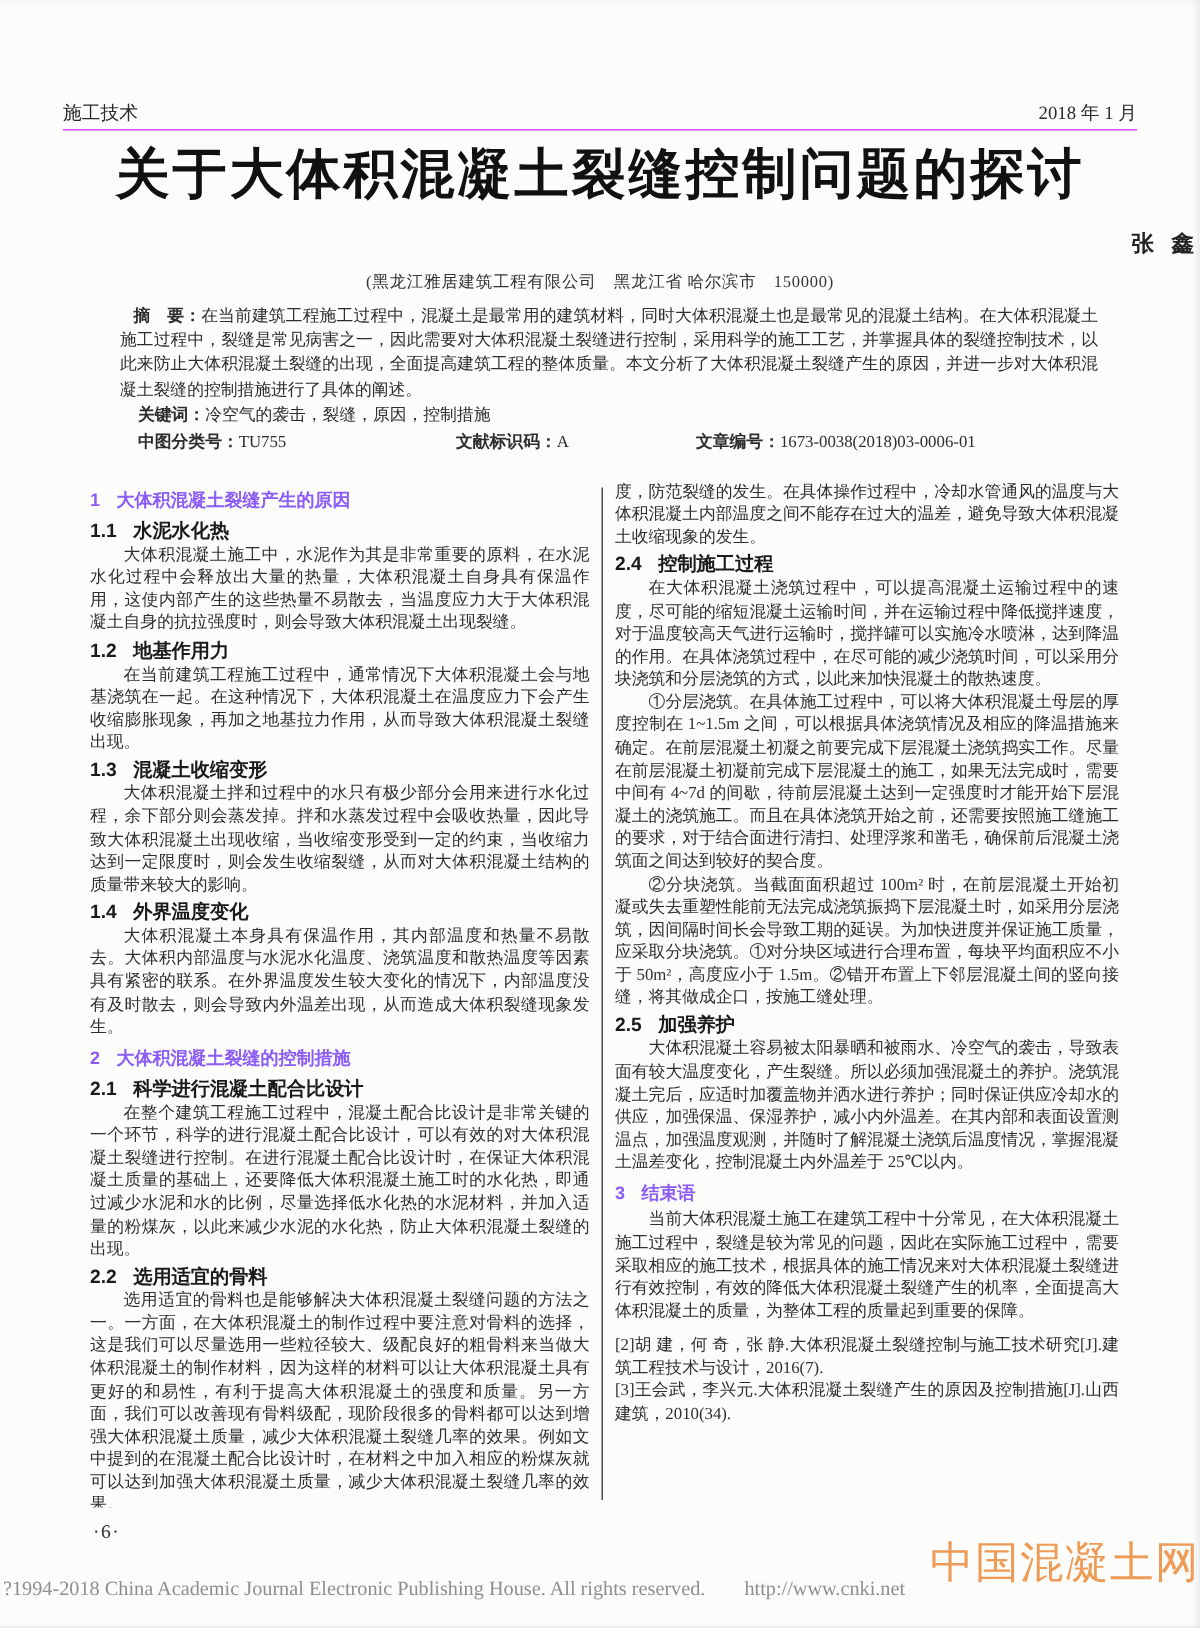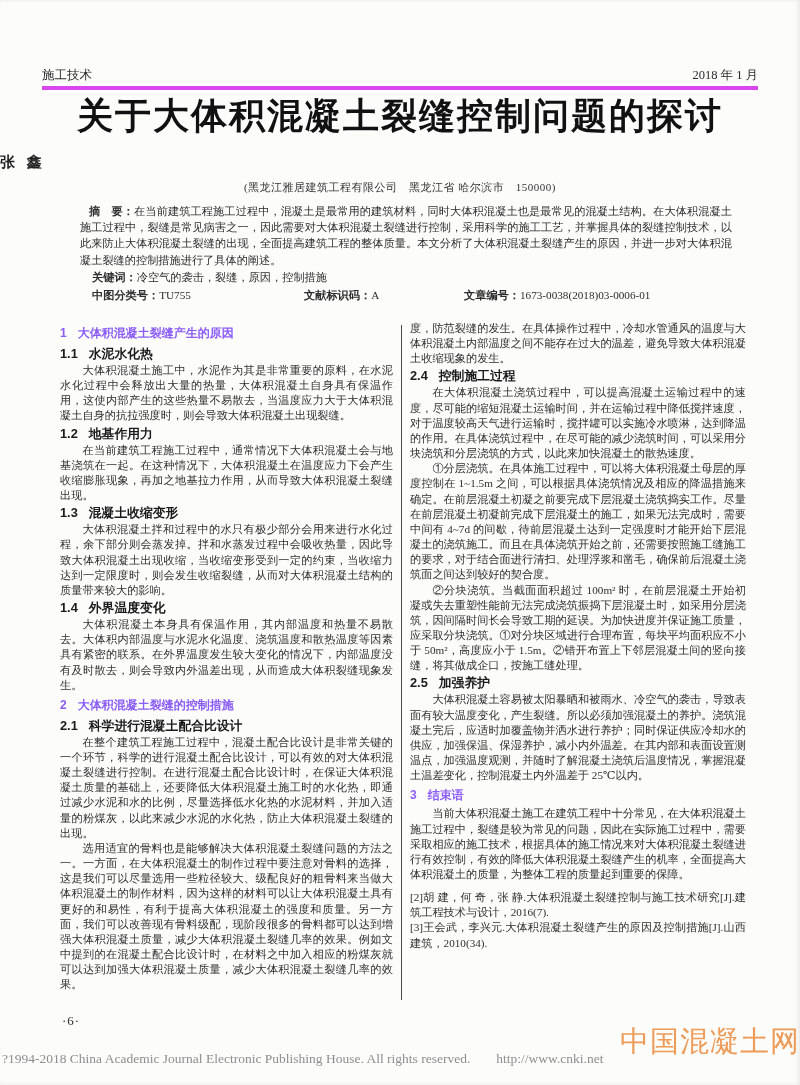--- a/index.html
+++ b/index.html
@@ -5,33 +5,33 @@
   html,body{margin:0;padding:0;}
   body{background:#d8d8d8;font-family:"Liberation Serif","DejaVu Serif",serif;}
   .page{
     position:relative;width:800px;height:1085px;margin:0 auto;
     background:#fcfcfb;color:#2b2b2b;overflow:hidden;
     box-shadow:inset -2px 0 4px rgba(0,0,0,0.08);
   }
   
   .jheader{
     position:absolute;top:62px;left:42px;right:42px;height:22px;
-    border-bottom:4px solid #d946ef;
+    border-bottom:1px solid #d946ef;
     display:flex;justify-content:space-between;align-items:flex-end;
     font-size:12.5px;color:#2a2a2a;padding-bottom:2px;
     font-family:"Liberation Serif","DejaVu Serif",serif;
   }
   
   .title{
     position:absolute;top:92px;left:0;right:0;text-align:center;
     font-size:36px;font-weight:900;letter-spacing:2px;color:#111;
     font-family:"Liberation Sans","DejaVu Sans",sans-serif;
   }
   .author{
-    position:absolute;top:153px;left:0;right:0;text-align:left;
+    position:absolute;top:153px;left:0;right:0;text-align:right;
     font-size:15px;font-weight:bold;letter-spacing:4px;color:#222;
   }
   .affil{
     position:absolute;top:180px;left:0;right:0;text-align:center;
     font-size:11px;color:#333;letter-spacing:0.5px;
   }
   
   .meta{
     position:absolute;top:203px;left:80px;right:68px;
     font-size:11.2px;line-height:16.2px;color:#2d2d2d;text-align:justify;
@@ -103,20 +103,21 @@
         <p class="ind">大体积混凝土施工中，水泥作为其是非常重要的原料，在水泥水化过程中会释放出大量的热量，大体积混凝土自身具有保温作用，这使内部产生的这些热量不易散去，当温度应力大于大体积混凝土自身的抗拉强度时，则会导致大体积混凝土出现裂缝。</p>
         <div class="sec2"><span class="num">1.2</span><span>地基作用力</span></div>
         <p class="ind">在当前建筑工程施工过程中，通常情况下大体积混凝土会与地基浇筑在一起。在这种情况下，大体积混凝土在温度应力下会产生收缩膨胀现象，再加之地基拉力作用，从而导致大体积混凝土裂缝出现。</p>
         <div class="sec2"><span class="num">1.3</span><span>混凝土收缩变形</span></div>
         <p class="ind">大体积混凝土拌和过程中的水只有极少部分会用来进行水化过程，余下部分则会蒸发掉。拌和水蒸发过程中会吸收热量，因此导致大体积混凝土出现收缩，当收缩变形受到一定的约束，当收缩力达到一定限度时，则会发生收缩裂缝，从而对大体积混凝土结构的质量带来较大的影响。</p>
         <div class="sec2"><span class="num">1.4</span><span>外界温度变化</span></div>
         <p class="ind">大体积混凝土本身具有保温作用，其内部温度和热量不易散去。大体积内部温度与水泥水化温度、浇筑温度和散热温度等因素具有紧密的联系。在外界温度发生较大变化的情况下，内部温度没有及时散去，则会导致内外温差出现，从而造成大体积裂缝现象发生。</p>
         <div class="sec1"><span class="num">2</span><span>大体积混凝土裂缝的控制措施</span></div>
         <div class="sec2"><span class="num">2.1</span><span>科学进行混凝土配合比设计</span></div>
         <p class="ind">在整个建筑工程施工过程中，混凝土配合比设计是非常关键的一个环节，科学的进行混凝土配合比设计，可以有效的对大体积混凝土裂缝进行控制。在进行混凝土配合比设计时，在保证大体积混凝土质量的基础上，还要降低大体积混凝土施工时的水化热，即通过减少水泥和水的比例，尽量选择低水化热的水泥材料，并加入适量的粉煤灰，以此来减少水泥的水化热，防止大体积混凝土裂缝的出现。</p>
+        <div class="sec2"><span class="num">2.2</span><span>选用适宜的骨料</span></div>
         <p class="ind">选用适宜的骨料也是能够解决大体积混凝土裂缝问题的方法之一。一方面，在大体积混凝土的制作过程中要注意对骨料的选择，这是我们可以尽量选用一些粒径较大、级配良好的粗骨料来当做大体积混凝土的制作材料，因为这样的材料可以让大体积混凝土具有更好的和易性，有利于提高大体积混凝土的强度和质量。另一方面，我们可以改善现有骨料级配，现阶段很多的骨料都可以达到增强大体积混凝土质量，减少大体积混凝土裂缝几率的效果。例如文中提到的在混凝土配合比设计时，在材料之中加入相应的粉煤灰就可以达到加强大体积混凝土质量，减少大体积混凝土裂缝几率的效果。</p>
       </div>
     <div class="col col-right">
         <p class="">度，防范裂缝的发生。在具体操作过程中，冷却水管通风的温度与大体积混凝土内部温度之间不能存在过大的温差，避免导致大体积混凝土收缩现象的发生。</p>
         <div class="sec2"><span class="num">2.4</span><span>控制施工过程</span></div>
         <p class="ind">在大体积混凝土浇筑过程中，可以提高混凝土运输过程中的速度，尽可能的缩短混凝土运输时间，并在运输过程中降低搅拌速度，对于温度较高天气进行运输时，搅拌罐可以实施冷水喷淋，达到降温的作用。在具体浇筑过程中，在尽可能的减少浇筑时间，可以采用分块浇筑和分层浇筑的方式，以此来加快混凝土的散热速度。</p>
         <p class="ind">①分层浇筑。在具体施工过程中，可以将大体积混凝土母层的厚度控制在 1~1.5m 之间，可以根据具体浇筑情况及相应的降温措施来确定。在前层混凝土初凝之前要完成下层混凝土浇筑捣实工作。尽量在前层混凝土初凝前完成下层混凝土的施工，如果无法完成时，需要中间有 4~7d 的间歇，待前层混凝土达到一定强度时才能开始下层混凝土的浇筑施工。而且在具体浇筑开始之前，还需要按照施工缝施工的要求，对于结合面进行清扫、处理浮浆和凿毛，确保前后混凝土浇筑面之间达到较好的契合度。</p>
         <p class="ind">②分块浇筑。当截面面积超过 100m² 时，在前层混凝土开始初凝或失去重塑性能前无法完成浇筑振捣下层混凝土时，如采用分层浇筑，因间隔时间长会导致工期的延误。为加快进度并保证施工质量，应采取分块浇筑。①对分块区域进行合理布置，每块平均面积应不小于 50m²，高度应小于 1.5m。②错开布置上下邻层混凝土间的竖向接缝，将其做成企口，按施工缝处理。</p>
         <div class="sec2"><span class="num">2.5</span><span>加强养护</span></div>
         <p class="ind">大体积混凝土容易被太阳暴晒和被雨水、冷空气的袭击，导致表面有较大温度变化，产生裂缝。所以必须加强混凝土的养护。浇筑混凝土完后，应适时加覆盖物并洒水进行养护；同时保证供应冷却水的供应，加强保温、保湿养护，减小内外温差。在其内部和表面设置测温点，加强温度观测，并随时了解混凝土浇筑后温度情况，掌握混凝土温差变化，控制混凝土内外温差于 25℃以内。</p>

